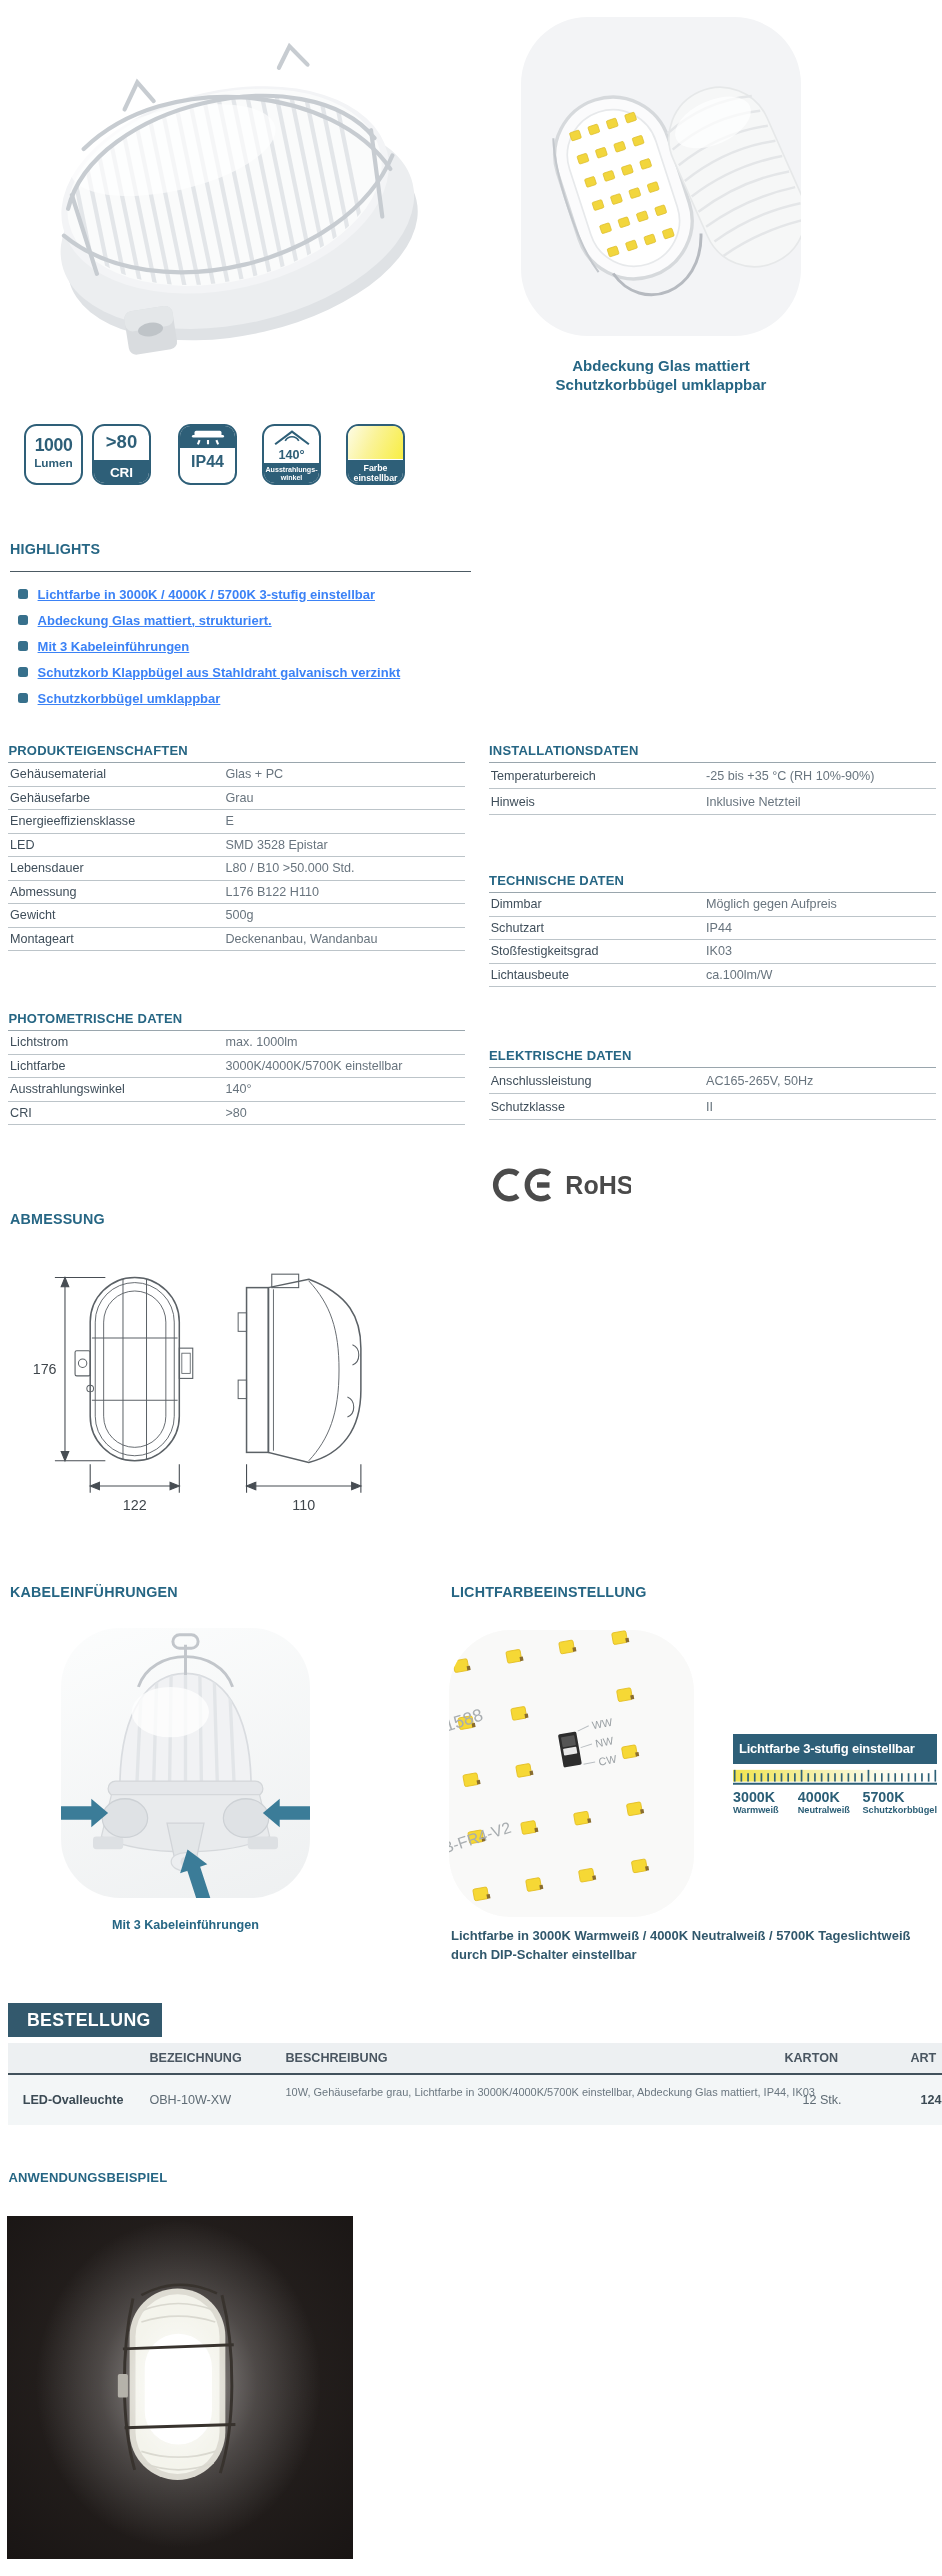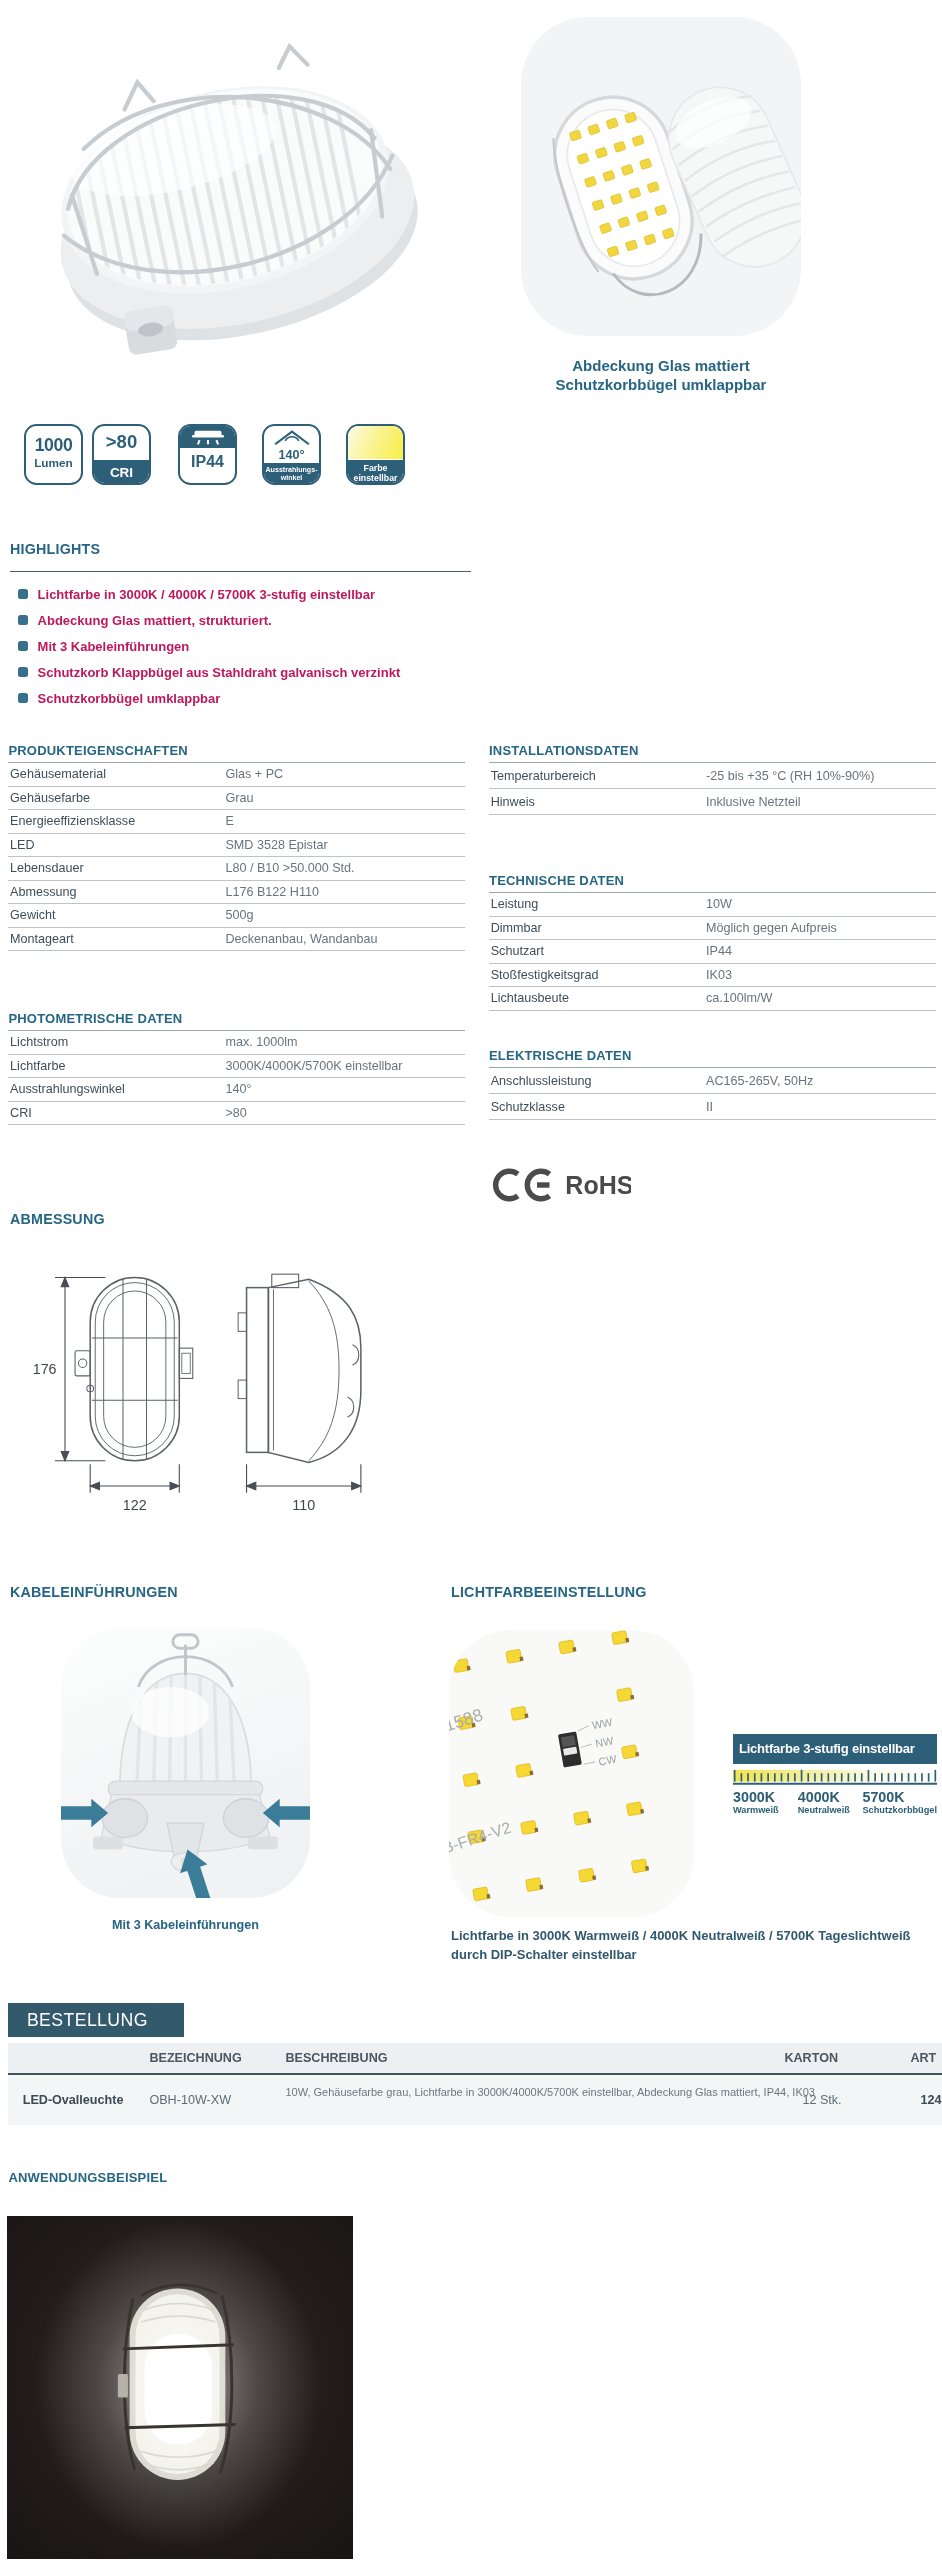--- a/index.html
+++ b/index.html
@@ -18,21 +18,21 @@
   .section-title{font-size:14.3px;font-weight:700;color:var(--teal-head);letter-spacing:0.2px;white-space:nowrap;}
   
   .hero-tile{left:521px;top:17px;width:280px;height:319px;background:#f3f4f6;border-radius:67px;overflow:hidden;}
   .hero-caption{left:521px;top:356px;width:280px;text-align:center;font-size:15px;line-height:19.3px;font-weight:700;color:var(--teal-head);}
   
   .badge{position:absolute;top:424px;width:59px;height:61px;border:2.5px solid var(--teal-dark);border-radius:12.6px;background:#fff;overflow:hidden;color:var(--teal-dark);text-align:center;}
   .badge .band{position:absolute;left:-2.5px;right:-2.5px;background:var(--teal-dark);color:#fff;}
   
   .hl-rule{left:10px;top:571px;width:461px;height:0;border-top:1.3px solid #4c5a63;}
   .hl-list{left:10px;top:581px;width:471px;}
-  .hl-item{display:flex;align-items:center;height:26px;font-size:13px;font-weight:600;color:#be185d;}
+  .hl-item{display:flex;align-items:center;height:26px;font-size:13px;font-weight:600;color:#3b82f6;text-decoration:underline;}
   .hl-bullet{width:9.2px;height:9.2px;border-radius:2.5px;background:#37708c;margin:0 10px 0 8.4px;flex:none;}
   
   .spec{position:absolute;width:457px;}
   .spec.right{width:447px;}
   .spec-title{font-size:13px;font-weight:700;color:var(--teal-head);letter-spacing:0.2px;padding-bottom:4.2px;border-bottom:1.3px solid var(--rule-dark);}
   .spec-row{display:flex;align-items:center;height:23.5px;border-bottom:0.8px solid var(--rule);font-size:12.6px;}
   .spec-row.tall{height:26px;}
   .spec-row .l{width:217px;color:var(--label);padding-left:1.7px;}
   .spec-row .v{flex:1;color:var(--value);}
   
@@ -40,21 +40,21 @@
   .kabel-caption{left:61px;top:1918px;width:249px;text-align:center;font-size:12.6px;font-weight:700;color:var(--teal-head);}
   .board-tile{left:449px;top:1630px;width:245px;height:287px;border-radius:62px;background:#fdfdfc;overflow:hidden;}
   
   .cct-box{left:733px;top:1734px;width:204px;height:30px;background:var(--teal-dark);color:#fff;font-size:13px;font-weight:700;letter-spacing:-0.2px;line-height:30px;padding-left:5.9px;white-space:nowrap;overflow:hidden;}
   .cct-steps{left:733px;top:1789px;width:204px;display:flex;}
   .cct-step{flex:1;color:#2b5e76;}
   .cct-step .k{font-size:14.3px;font-weight:700;}
   .cct-step .n{font-size:9.2px;font-weight:700;}
   .cct-caption{left:451px;top:1926px;width:492px;font-size:13px;line-height:19.3px;font-weight:700;color:#31586c;}
   
-  .order-box{left:8.4px;top:2003px;width:176px;height:34px;background:#33596d;color:#fff;font-size:17.7px;font-weight:400;letter-spacing:0.4px;line-height:34px;padding-left:18.5px;}
+  .order-box{left:8.4px;top:2003px;width:154px;height:34px;background:#33596d;color:#fff;font-size:17.7px;font-weight:700;letter-spacing:0.4px;line-height:34px;padding-left:18.5px;}
   .order-head{left:8.4px;top:2043px;width:934px;height:30px;background:#edf0f2;}
   .order-head span{position:absolute;top:7.6px;font-size:12.6px;font-weight:700;color:#4a5661;white-space:nowrap;}
   .order-rule{left:8.4px;top:2073px;width:934px;height:1.7px;background:#42525c;}
   .order-row{left:8.4px;top:2075px;width:934px;height:50px;background:#f3f6f7;}
   .order-row>span{position:absolute;white-space:nowrap;}
   .cell-name{left:14.3px;top:17.7px;font-size:12.6px;font-weight:700;color:#3b4a54;}
   .cell-bez{left:141px;top:17.7px;font-size:12.6px;color:#5f6c75;}
   .cell-desc{left:277px;top:9.2px;width:488px;font-size:11px;line-height:16px;color:#6b7780;white-space:normal;}
   .cell-karton{left:794px;top:17.7px;font-size:12.6px;color:#5f6c75;}
   .cell-art{left:912px;top:17.7px;font-size:12.6px;font-weight:700;color:#3b4a54;}
@@ -305,24 +305,20 @@
       </div>
     <div class="spec-row tall">
         <span class="l">Hinweis</span>
         <span class="v">Inklusive Netzteil</span>
       </div>
   </div>
 
   <div class="spec right" style="left:489px;top:873px;">
     <div class="spec-title">TECHNISCHE DATEN</div>
     <div class="spec-row">
-        <span class="l">Leistung</span>
-        <span class="v">10W</span>
-      </div>
-    <div class="spec-row">
         <span class="l">Dimmbar</span>
         <span class="v">Möglich gegen Aufpreis</span>
       </div>
     <div class="spec-row">
         <span class="l">Schutzart</span>
         <span class="v">IP44</span>
       </div>
     <div class="spec-row">
         <span class="l">Stoßfestigkeitsgrad</span>
         <span class="v">IK03</span>

